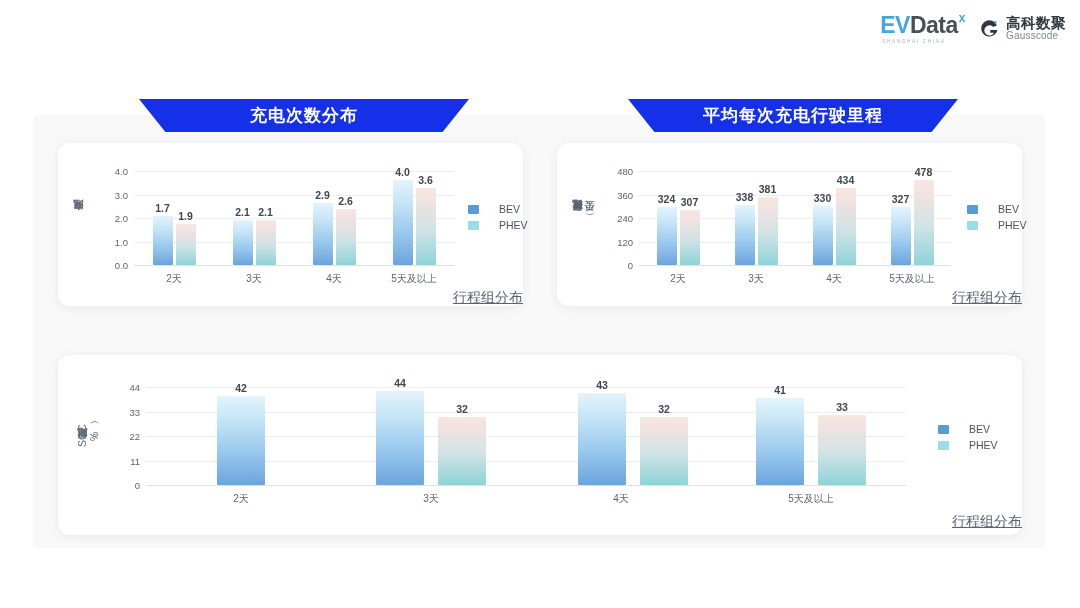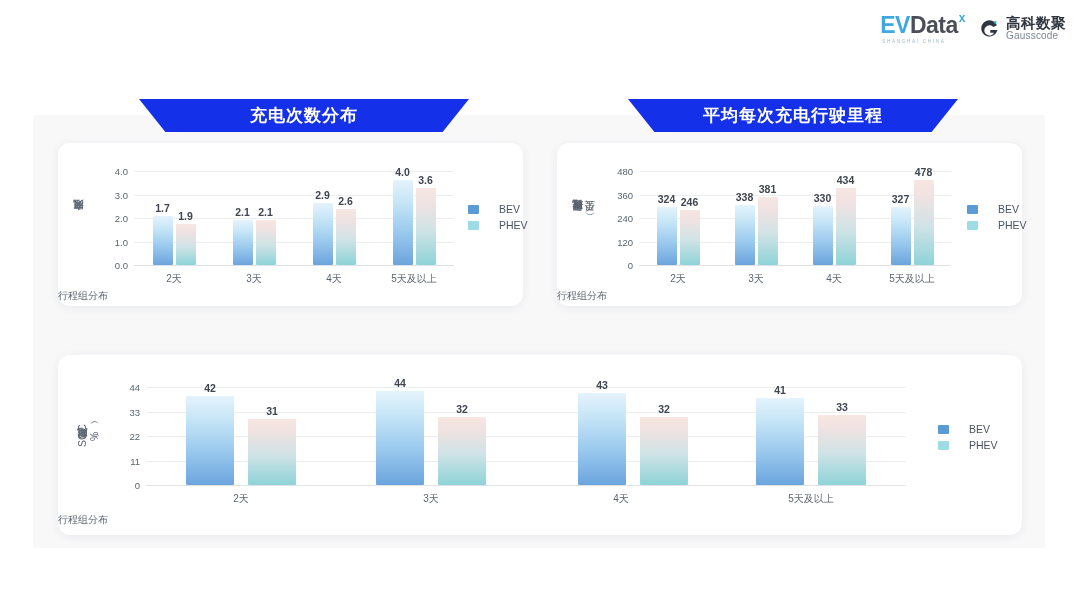--- a/index.html
+++ b/index.html
@@ -184,25 +184,26 @@
   .xtick {
     flex: 1 1 0;
     text-align: center;
     font-size: 10px;
     color: #5a6471;
     white-space: nowrap;
   }
 
   .x-axis-title {
     position: absolute;
-    text-align: left;
-    font-size: 10px;
+    text-align: right;
+    font-size: 14px;
     color: #5a6471;
     width: 100%;
     left: 0;
+    text-decoration: underline;
   }
 
   .legend {
     position: absolute;
     display: flex;
     flex-direction: column;
     gap: 4px;
   }
   .legend-item {
     display: flex;
@@ -348,21 +349,21 @@
           <div class="ytick" style="top: 70.5px; margin-left: 8px;">120</div>
           <div class="gridline baseline" style="top: 94px;"></div>
           <div class="ytick" style="top: 94px;">0</div>
           <div class="bars">
             <div class="group">
               <div class="bar-wrap" style="gap: 3px;">
                 <div class="bar bev" style="width: 20px; height: 57.6818px;">
                   <span class="bar-label">324</span>
                 </div>
                 <div class="bar phev" style="width: 20px; height: 54.6553px;">
-                  <span class="bar-label">246</span>
+                  <span class="bar-label">307</span>
                 </div>
               </div>
             </div>
             <div class="group">
               <div class="bar-wrap" style="gap: 3px;">
                 <div class="bar bev" style="width: 20px; height: 60.1742px;">
                   <span class="bar-label">338</span>
                 </div>
                 <div class="bar phev" style="width: 20px; height: 67.8295px;">
                   <span class="bar-label">381</span>
@@ -425,23 +426,20 @@
           <div class="gridline" style="top: 73.5px;"></div>
           <div class="ytick" style="top: 73.5px;">11</div>
           <div class="gridline baseline" style="top: 98px;"></div>
           <div class="ytick" style="top: 98px;">0</div>
           <div class="bars">
             <div class="group">
               <div class="bar-wrap" style="gap: 14px;">
                 <div class="bar bev" style="width: 48px; height: 89.4783px;">
                   <span class="bar-label">42</span>
                 </div>
-                <div class="bar phev" style="width: 48px; height: 66.0435px;">
-                  <span class="bar-label">31</span>
-                </div>
               </div>
             </div>
             <div class="group">
               <div class="bar-wrap" style="gap: 14px;">
                 <div class="bar bev" style="width: 48px; height: 93.7391px;">
                   <span class="bar-label">44</span>
                 </div>
                 <div class="bar phev" style="width: 48px; height: 68.1739px;">
                   <span class="bar-label">32</span>
                 </div>

